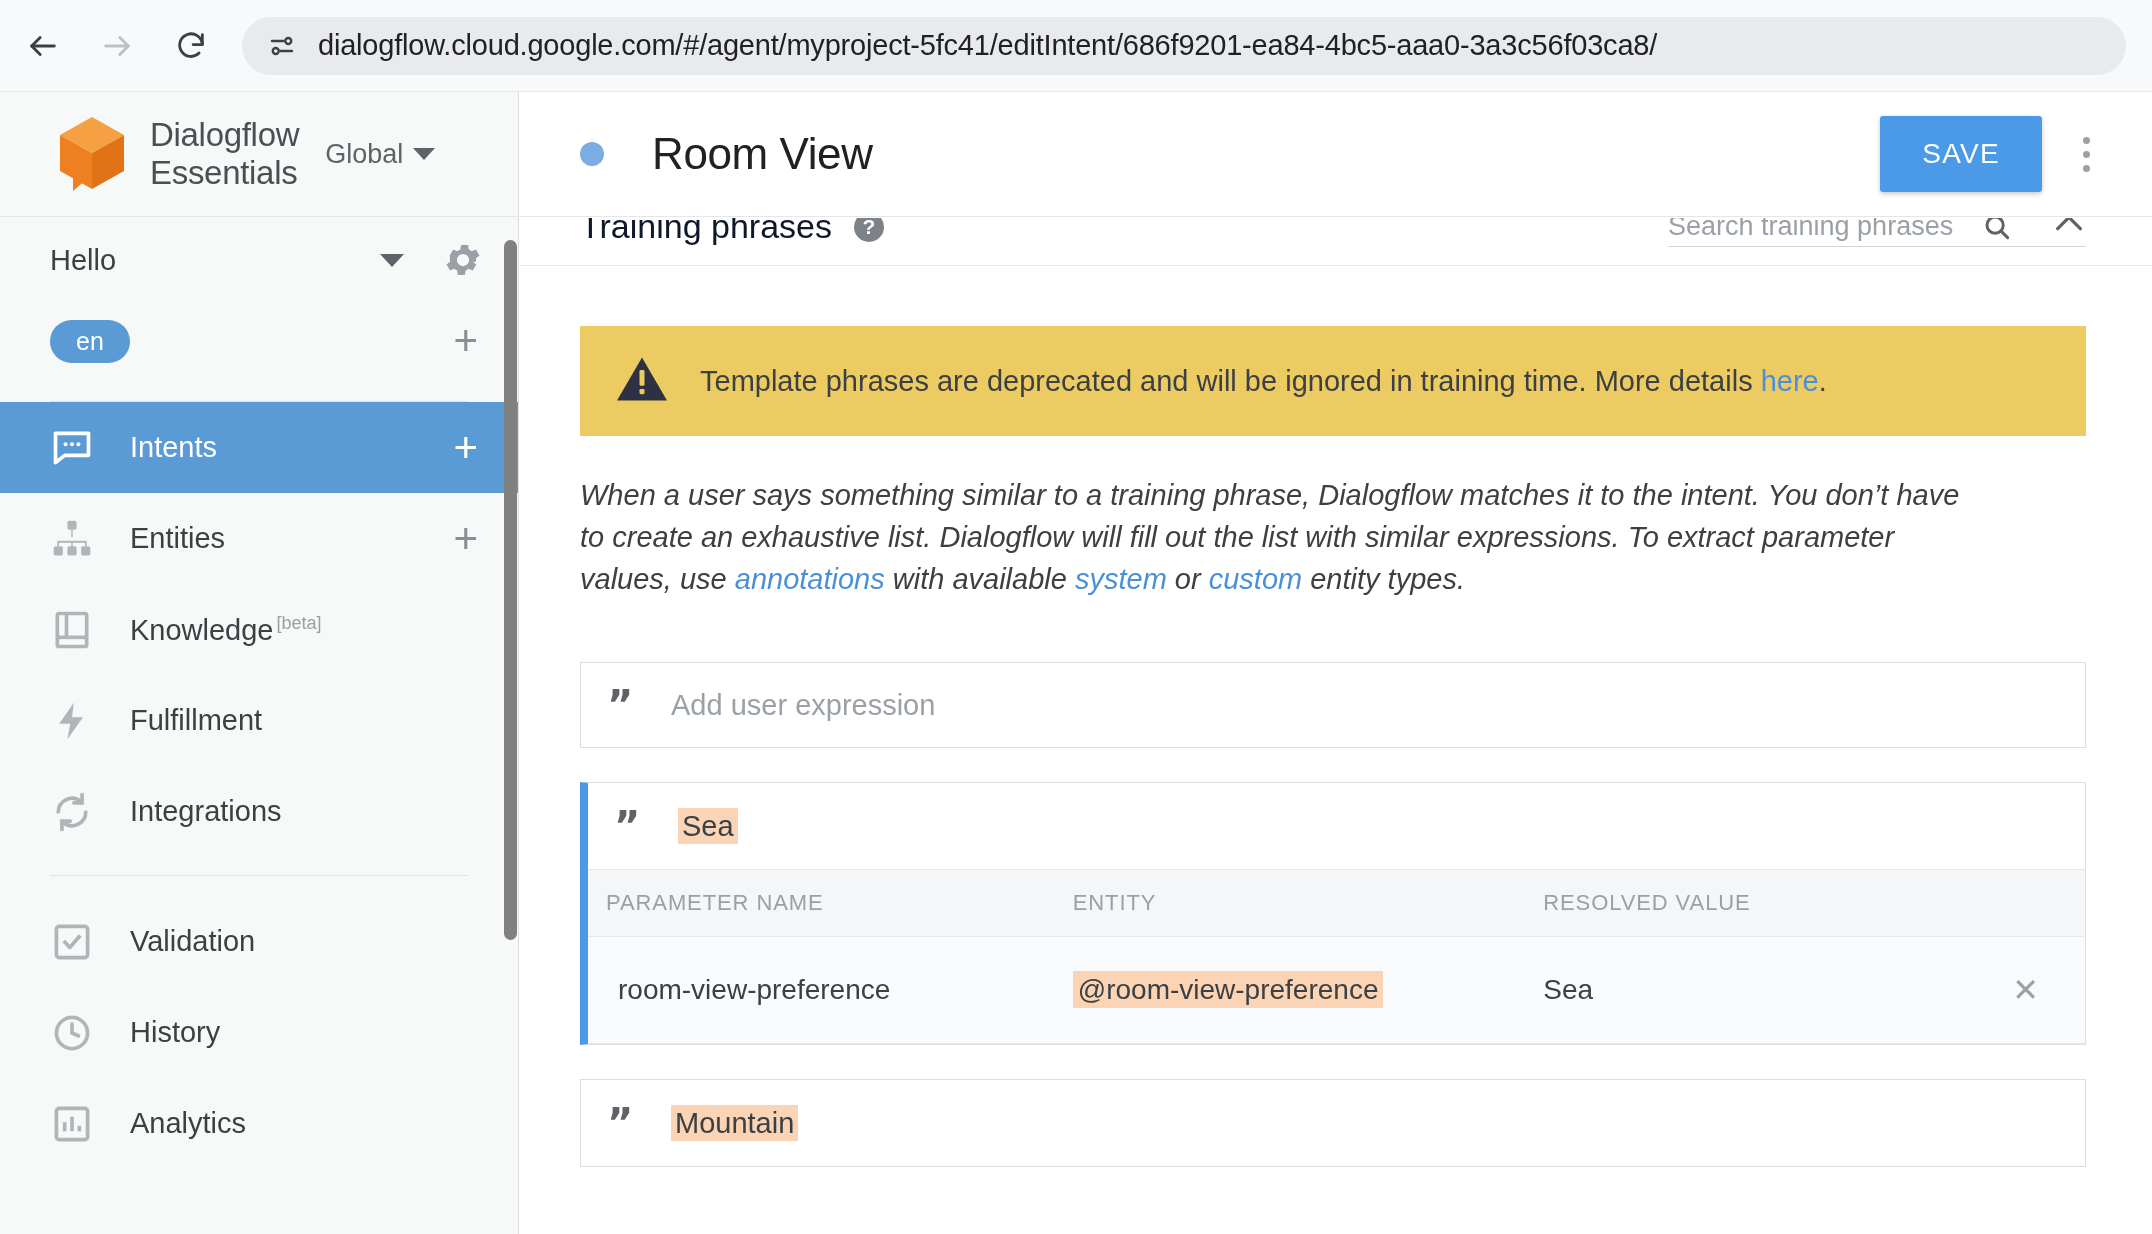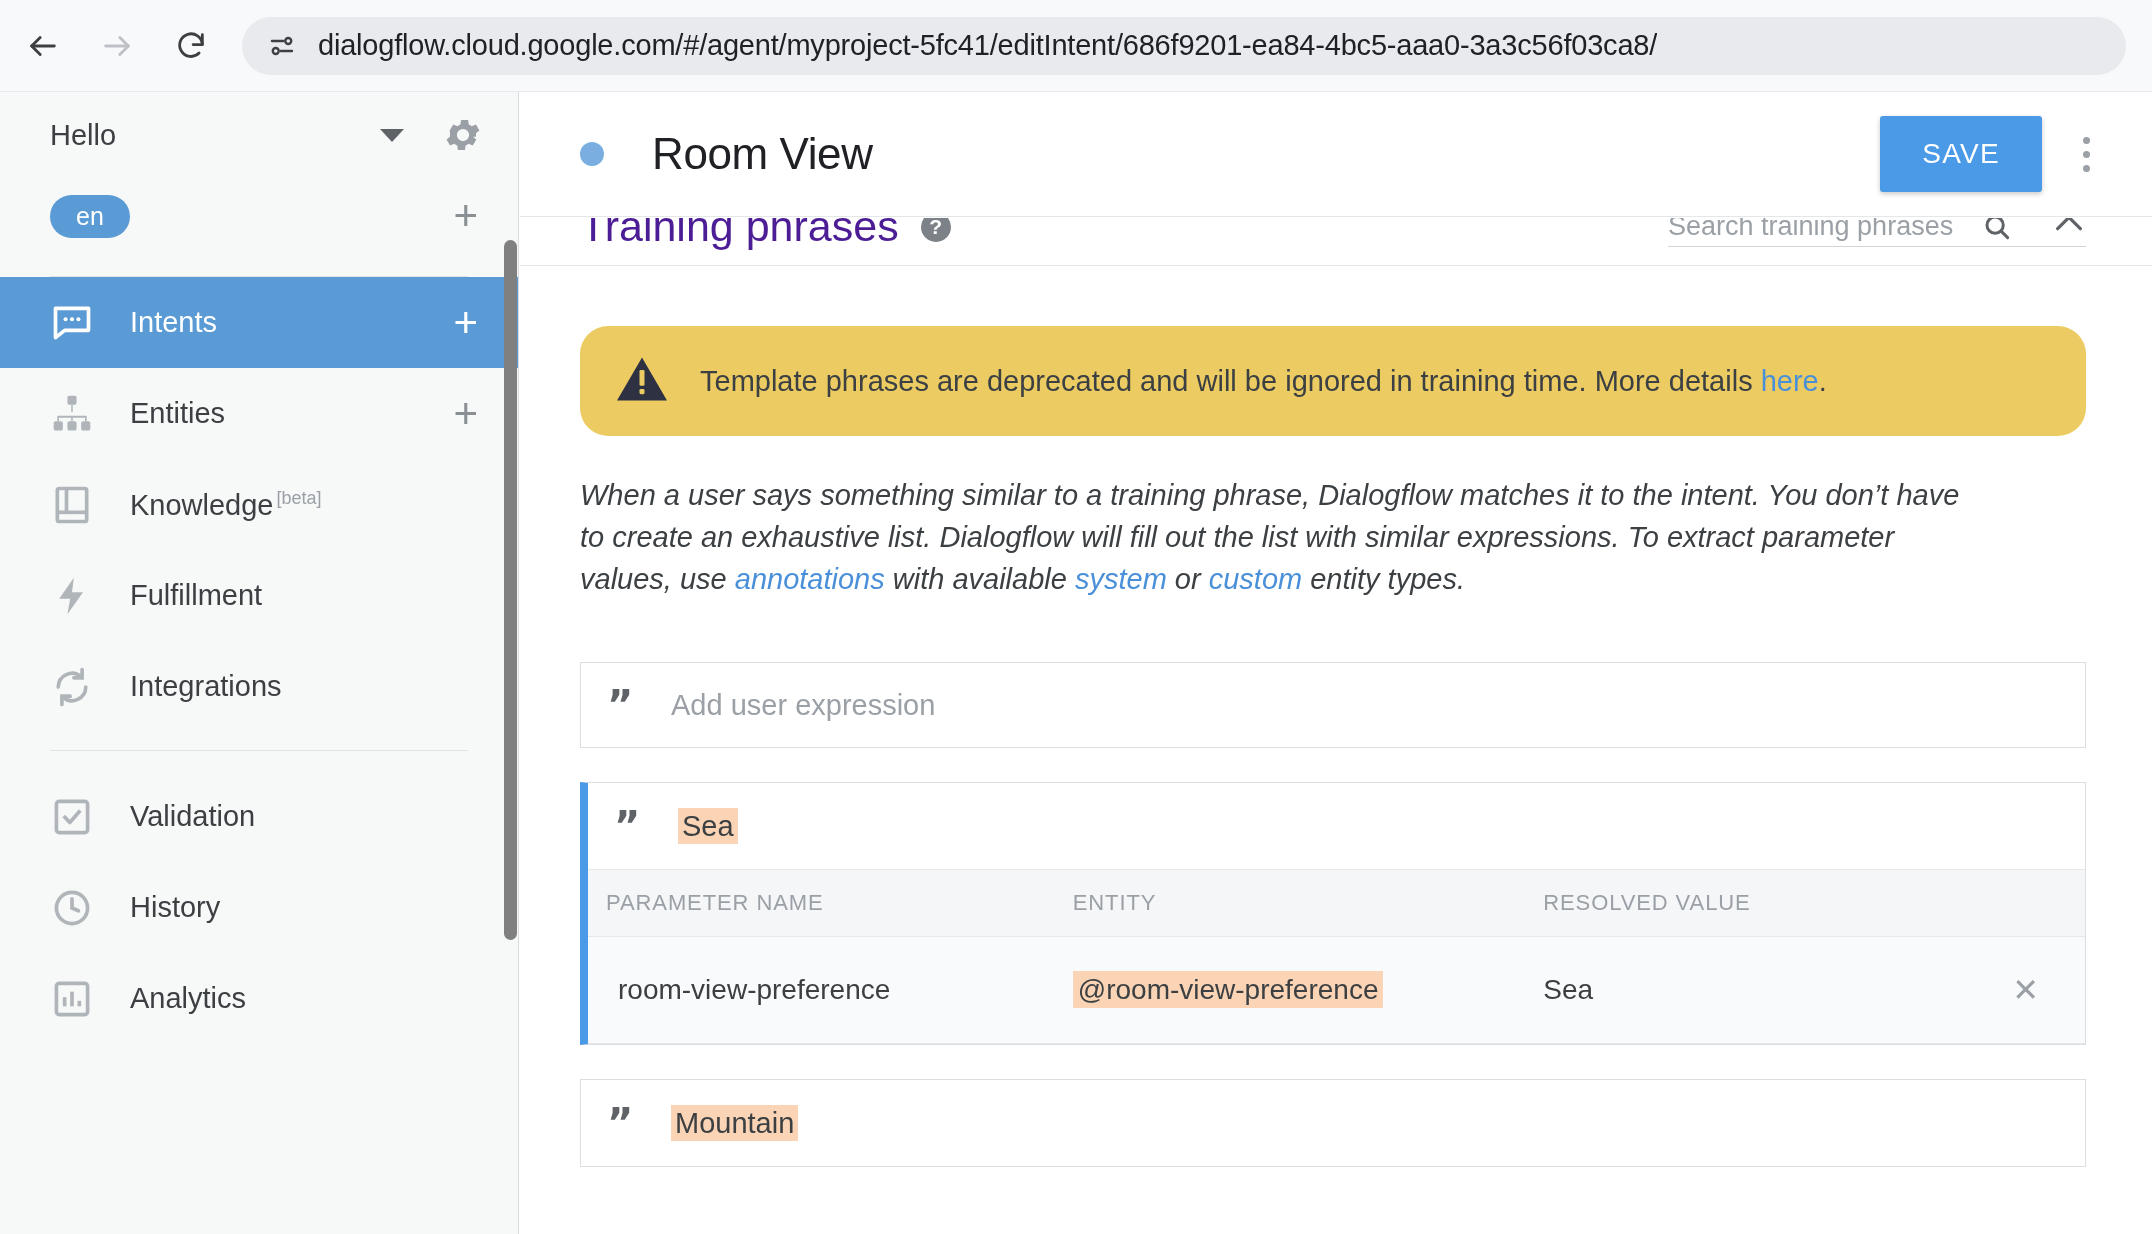--- a/index.html
+++ b/index.html
@@ -144,21 +144,21 @@
   #content-scroll {
     position: absolute; left: 0; top: 126px; right: 0; bottom: 0;
     overflow: hidden; background: #fff;
   }
   
   #section-header {
     position: absolute; left: 0; top: -30px; right: 0; height: 78px;
     display: flex; align-items: center; padding: 0 66px 0 60px;
     border-bottom: 1px solid #e6e8ea; background: #fff;
   }
-  #section-title { font-size: 43px; color: #4c1d95; }
+  #section-title { font-size: 34px; color: #0f172a; }
   #help-icon {
     margin-left: 22px; width: 30px; height: 30px; border-radius: 50%;
     background: #7c8287; color: #fff; font-size: 21px; font-weight: bold;
     display: flex; align-items: center; justify-content: center; cursor: pointer;
   }
   #search-wrap {
     margin-left: auto; display: flex; align-items: flex-end;
     border-bottom: 1px solid #d3d6d9; padding-bottom: 4px;
   }
   #search-input {
@@ -166,21 +166,21 @@
     font-size: 27px; color: #3c4043; width: 300px;
     font-family: "Liberation Sans", sans-serif;
   }
   #search-input::placeholder { color: #9aa0a6; }
   #search-magnifier { margin-left: 14px; cursor: pointer; display:flex; }
   #collapse-chevron { margin-left: 40px; cursor: pointer; display:flex; align-self:flex-end; padding-bottom:2px;}
   #body-inner { position: absolute; left: 0; top: 48px; right: 0; padding: 0 66px 0 60px; }
 
   .banner {
     background: #eccc62; display: flex; align-items: center;
-    padding: 28px 34px; margin-top: 60px; border-radius: 28px;
+    padding: 28px 34px; margin-top: 60px;
   }
   .banner-icon { flex: 0 0 56px; margin-right: 30px; }
   .banner-text { font-size: 29px; color: #3c4043; }
   .banner-text a { color: #4a90d9; text-decoration: none; }
 
   .description {
     margin-top: 38px; font-size: 29px; line-height: 42px; color: #3c4043;
     max-width: 1400px;
     font-style: italic;
   }
@@ -266,20 +266,38 @@
       </svg>
     </span>
     <span id="url-text">dialogflow.cloud.google.com/#/agent/myproject-5fc41/editIntent/686f9201-ea84-4bc5-aaa0-3a3c56f03ca8/</span>
   </div>
 </div>
 
 <div id="app">
 
   <div id="sidebar">
 
+    <div id="brand-area">
+      <span id="logo-cube">
+        <svg width="72" height="78" viewBox="0 0 72 78">
+          <polygon points="36,2 68,20 36,38 4,20" fill="#f5a143"></polygon>
+          <polygon points="4,20 36,38 36,74 4,56" fill="#ef8022"></polygon>
+          <polygon points="68,20 36,38 36,74 68,56" fill="#e07318"></polygon>
+          <polygon points="17,54 17,76 31,64" fill="#ef8022"></polygon>
+        </svg>
+      </span>
+      <div id="brand-text">
+        <div>Dialogflow</div>
+        <div>Essentials</div>
+      </div>
+      <div id="region-select">
+        <span>Global</span>
+        <span class="caret-down"></span>
+      </div>
+    </div>
 
     <div id="agent-row">
       <span id="agent-name">Hello</span>
       <span id="agent-caret"></span>
       <span id="gear-icon">
         <svg width="42" height="42" viewBox="0 0 24 24" fill="#9aa0a6">
           <path d="M19.4 13a7.6 7.6 0 0 0 0-2l2-1.6-2-3.4-2.4 1a7.5 7.5 0 0 0-1.7-1l-.4-2.6h-4l-.4 2.6c-.6.2-1.2.6-1.7 1l-2.4-1-2 3.4L4.6 11a7.6 7.6 0 0 0 0 2l-2 1.6 2 3.4 2.4-1c.5.4 1.1.8 1.7 1l.4 2.6h4l.4-2.6c.6-.2 1.2-.6 1.7-1l2.4 1 2-3.4-2-1.6zM12 15.5A3.5 3.5 0 1 1 15.5 12 3.5 3.5 0 0 1 12 15.5z"></path>
         </svg>
       </span>
     </div>

